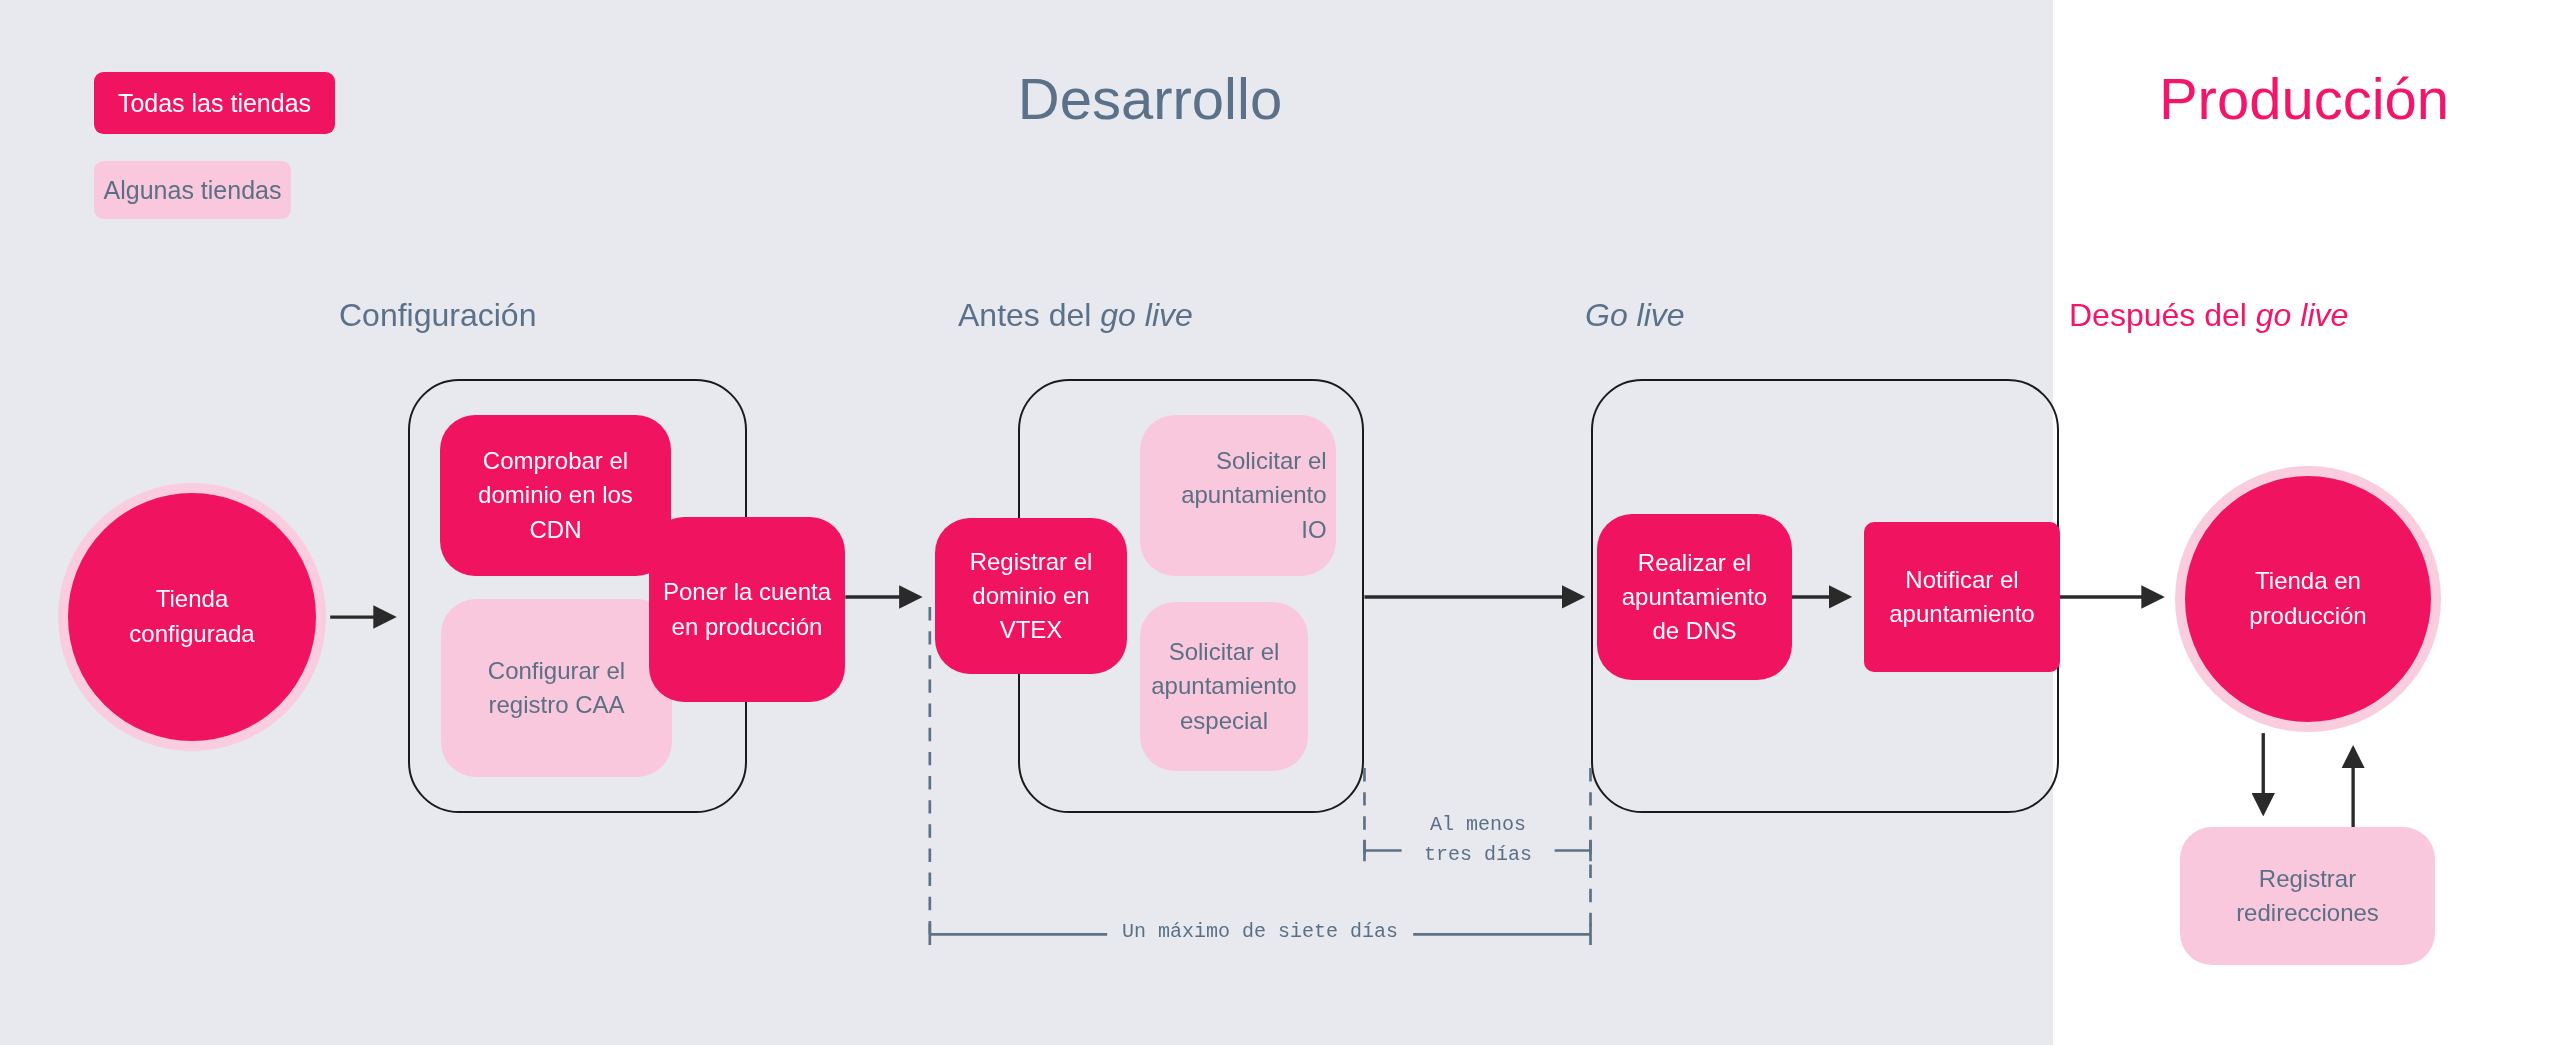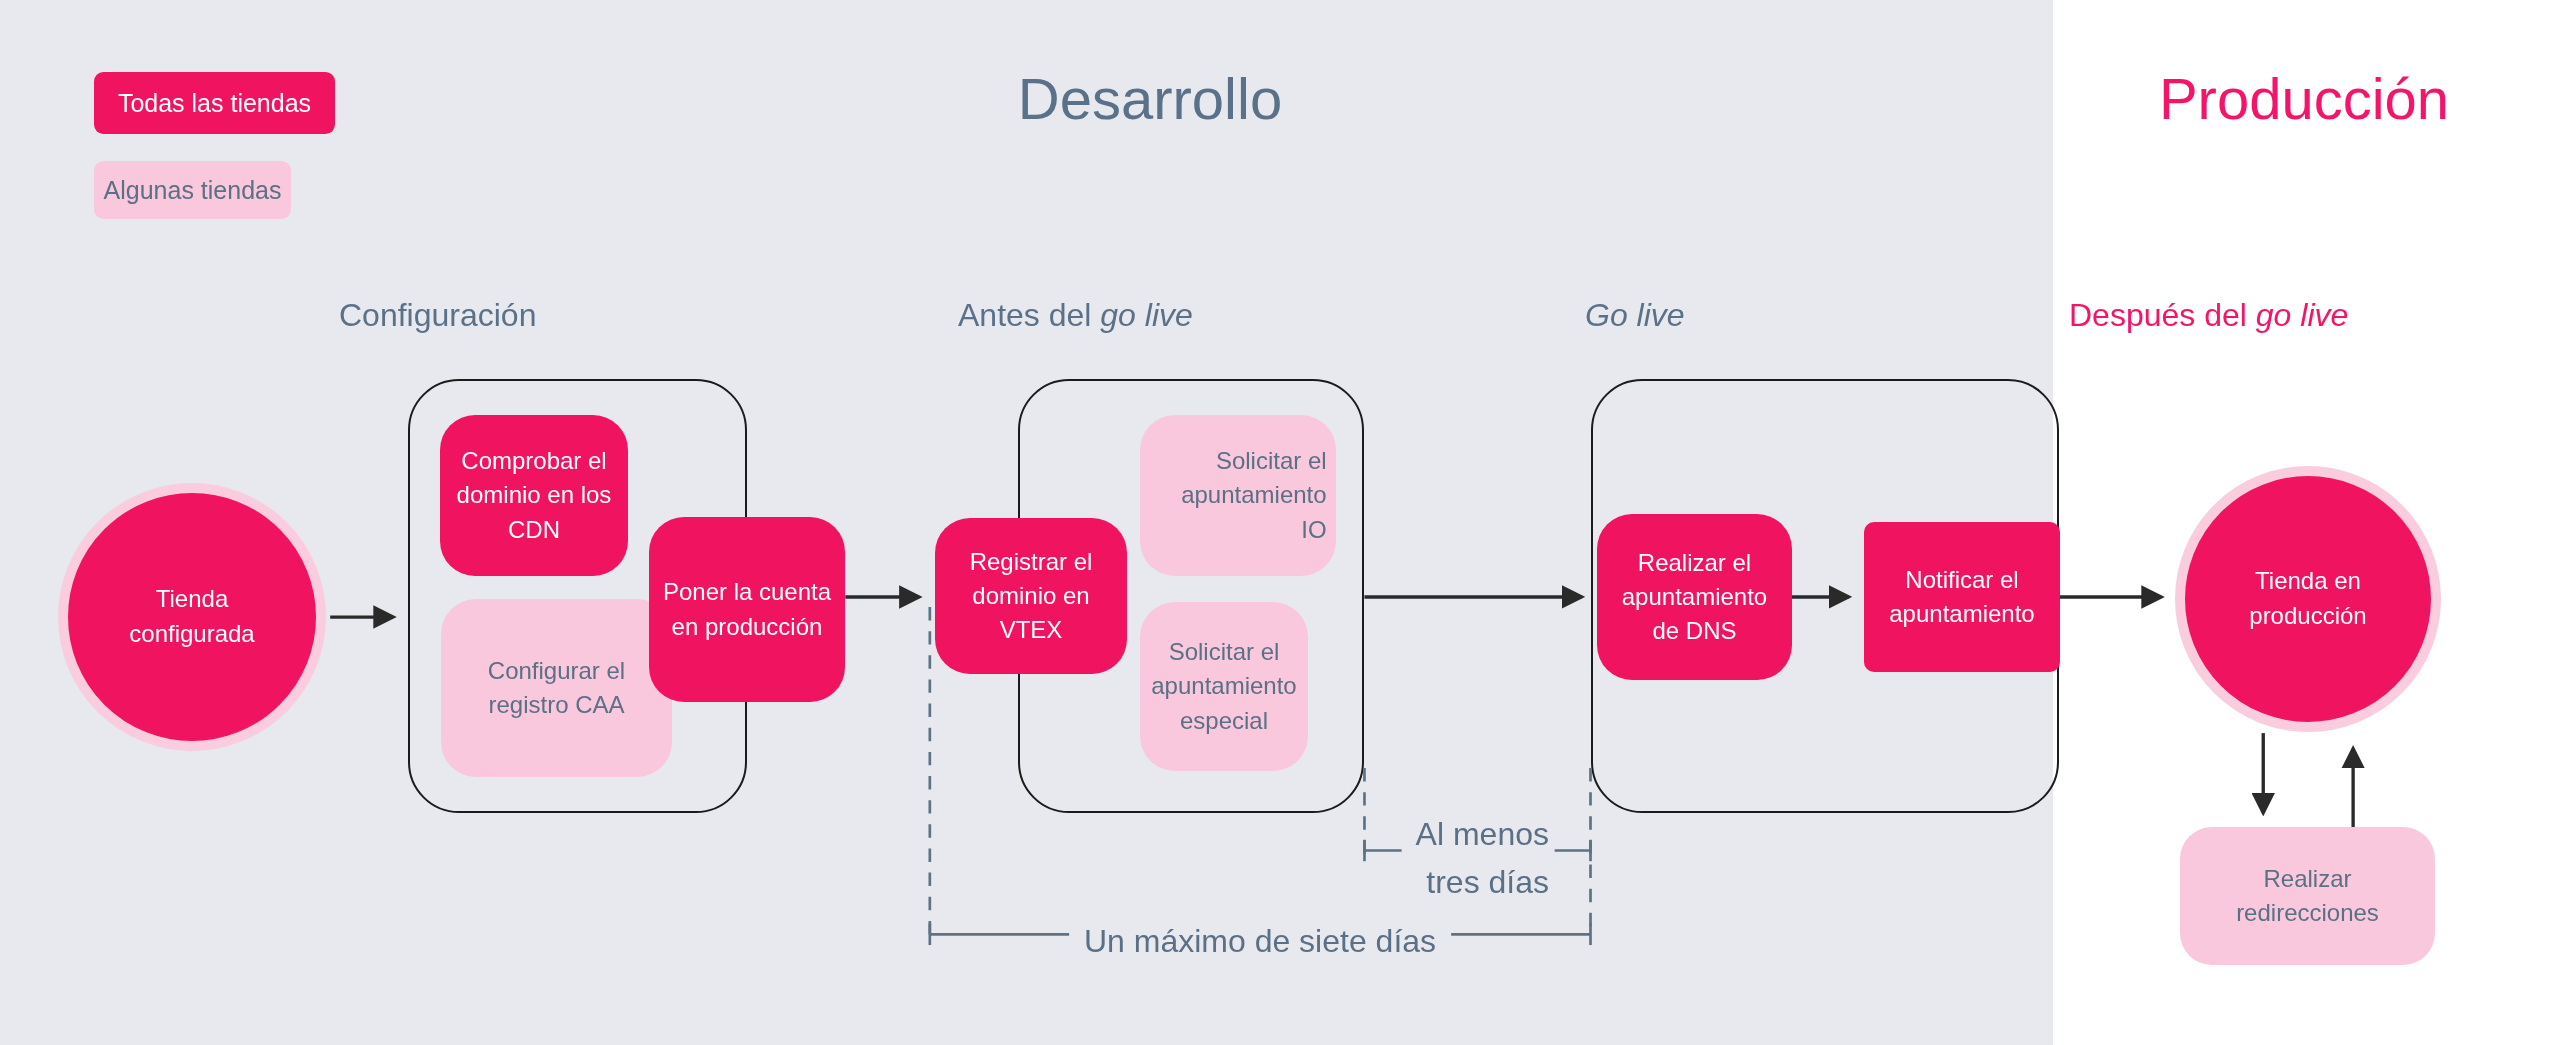--- a/index.html
+++ b/index.html
@@ -35,43 +35,43 @@
   .group.g1{left:408px;width:339px;}
   .group.g2{left:1018px;width:346px;}
   .group.g3{left:1591px;width:468px;}
 
   
   .node{position:absolute;display:flex;align-items:center;justify-content:center;
     text-align:center;font-size:24px;line-height:1.42;border-radius:35px;box-sizing:border-box;padding:9.4px;}
   .node--dark{background:#F0135F;color:#FFFFFF;}
   .node--light{background:#F9C8DC;color:#5B7086;}
 
-  .n-comprobar{left:440px;top:415px;width:188px;height:161px;}
+  .n-comprobar{left:440px;top:415px;width:231px;height:161px;}
   .n-configurar{left:441px;top:599px;width:231px;height:178px;}
   .n-poner{left:649px;top:517px;width:196px;height:185px;}
   .n-registrar{left:935px;top:518px;width:192px;height:156px;}
   .n-solicitar-io{left:1140px;top:415px;width:196px;height:161px;text-align:right;}
   .n-solicitar-esp{left:1140px;top:602px;width:168px;height:169px;}
   .n-realizar-dns{left:1597px;top:514px;width:195px;height:166px;}
   .n-notificar{left:1864px;top:522px;width:196px;height:150px;border-radius:10px;}
   .n-redirecciones{left:2180px;top:827px;width:255px;height:138px;border-radius:32px;}
 
   .circle-node{position:absolute;border-radius:50%;background:#F0135F;border:10.7px solid #FACDDE;
     display:flex;align-items:center;justify-content:center;text-align:center;
     color:#FFFFFF;font-size:24px;line-height:1.45;box-sizing:border-box;}
   .c-configurada{left:58px;top:483px;width:268px;height:268px;}
   .c-produccion{left:2175px;top:466px;width:266px;height:266px;}
   .circle-node .lbl{width:168px;}
 
   
   svg.connectors{position:absolute;left:0;top:0;width:2576px;height:1045px;pointer-events:none;}
 
   
-  .measure-label{position:absolute;background:#E8E9EE;color:#5B7086;font-size:32px;line-height:1.5;
-    text-align:right;transform:translateX(-50%);}
+  .measure-label{position:absolute;background:#E8E9EE;color:#5B7086;font-size:20px;line-height:1.5;
+    text-align:center;transform:translateX(-50%);font-family:Liberation Mono, monospace;}
   .m-almenos{left:1478px;top:807px;width:142px;padding:2.7px 5.4px;}
   .m-maximo{left:1260px;top:914px;padding:2.7px 14.8px;white-space:nowrap;}
 </style>
 </head>
 <body>
 
 <div class="canvas">
 
   <div class="prod-panel"></div>
 
@@ -155,20 +155,20 @@
   <div class="node node--light n-solicitar-esp">
     <span>Solicitar el apuntamiento especial</span>
   </div>
   <div class="node node--dark n-realizar-dns">
     <span>Realizar el apuntamiento de DNS</span>
   </div>
   <div class="node node--dark n-notificar">
     <span>Notificar el apuntamiento</span>
   </div>
   <div class="node node--light n-redirecciones">
-    <span>Realizar redirecciones</span>
+    <span>Registrar redirecciones</span>
   </div>
 
   <div class="measure-label m-almenos">Al menos tres días</div>
   <div class="measure-label m-maximo">Un máximo de siete días</div>
 
 </div>
 
 
 </body></html>

